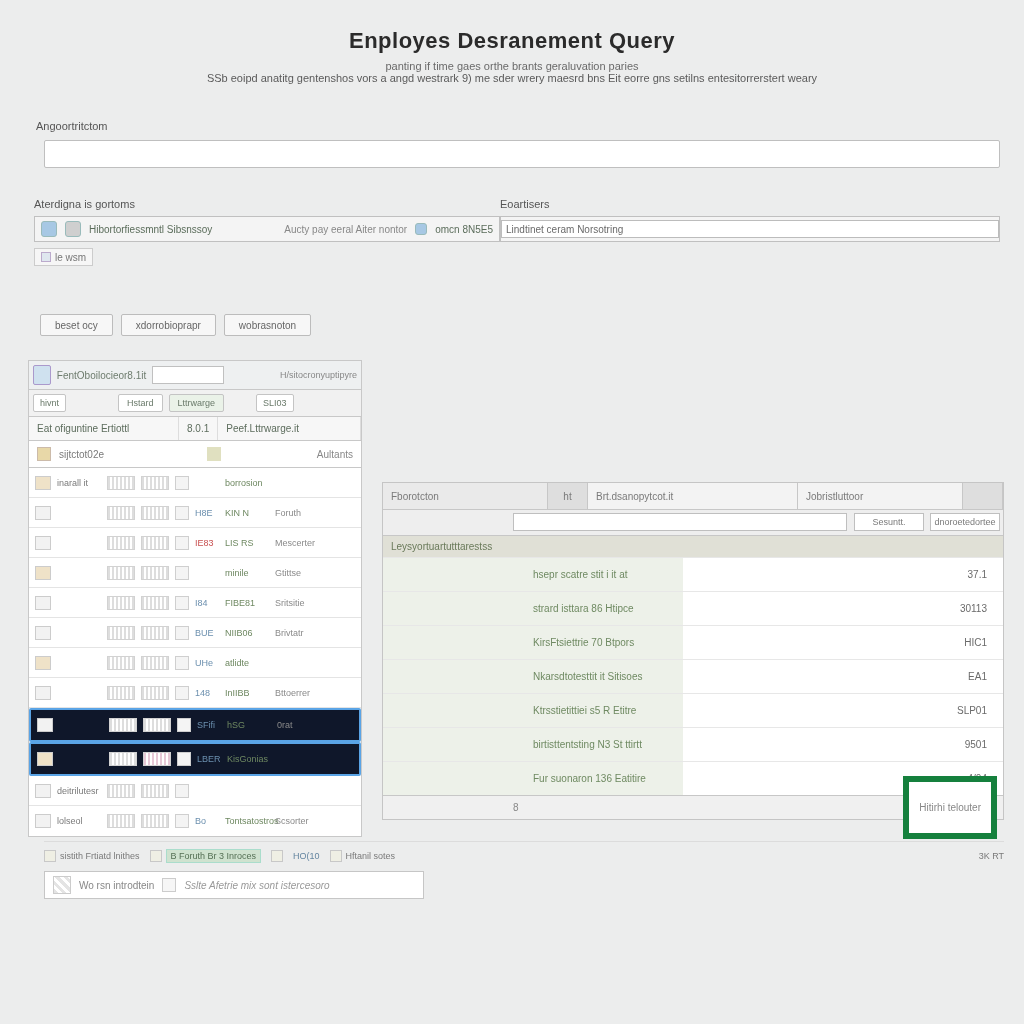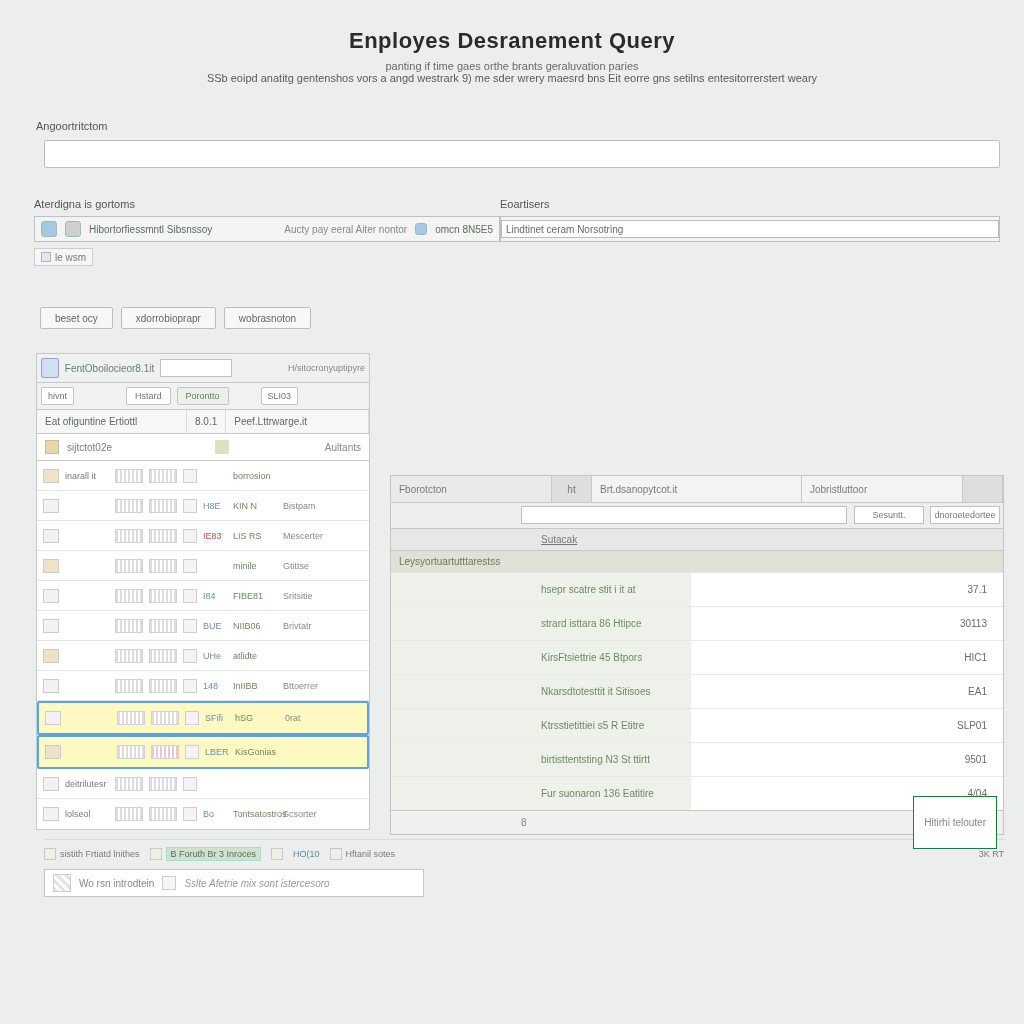--- a/index.html
+++ b/index.html
@@ -32,34 +32,34 @@
   }
   .panel-row .chip { width: 16px; height: 16px; background: #a7c8e4; border: 1px solid #9bb; border-radius: 3px; }
   .panel-row .chip.grey { background: #cfcfcf; }
   .panel-row .txt { color: #5b6d5b; font-size: 10px; }
   .panel-row .txt.dim { color: #888; }
   .panel-row input.inline {
     height: 18px; border: 1px solid #bcbcbc; background: #fff; flex: 1;
     padding: 8px 4px; font-size: 10px; color: #6a6a6a;
   }
   .small-chip {
-    margin: 6px 0 1px 0; display: inline-flex; align-items: center; gap: 4px;
+    margin: 6px 0 8px 0; display: inline-flex; align-items: center; gap: 4px;
     height: 18px; padding: 0 6px; font-size: 10px; color: #777;
     border: 1px solid #ccc; background: #f6f6f6; justify-content: center;
   }
   .small-chip .sq { width: 10px; height: 10px; background: #dfe7ef; border: 1px solid #bac; }
 
   .btn-row { margin: 40px 0 0 40px; display: flex; gap: 8px; }
   .btn {
     height: 22px; padding: 0 14px; font-size: 10px; color: #666;
     background: #f7f7f7; border: 1px solid #bcbcbc; border-radius: 2px;
     display: inline-flex; align-items: center;
   }
 
-  .lower { display: flex; margin: 24px 0 0 36px; gap: 20px; }
+  .lower { display: flex; margin: 24px 0 0 28px; gap: 20px; }
   .left-grid { width: 334px; }
   .lg-top {
     display: flex; align-items: center; gap: 6px;
     border: 1px solid #c8c8c8; background: #eef0f1; padding: 4px;
   }
   .lg-top .pillbox { width: 26px; height: 20px; background: #cfe1ef; border: 1px solid #a9c; border-radius: 2px; }
   .lg-top .title { color: #6e7c6e; font-size: 10px; flex: 1; }
   .lg-top .inp { width: 108px; height: 18px; border: 1px solid #c0c0c0; background: #fff; }
   .lg-top .lbl2 { color: #888; font-size: 9px; }
   .lg-tabs {
@@ -99,21 +99,21 @@
   .grow .ico.warm { background: #efe2c8; }
   .grow .nm { width: 44px; color: #7a7a7a; }
   .grow .cell { width: 28px; height: 14px; border: 1px solid #d2d2d2; background: #fafafa; display: inline-block; }
   .grow .cell.patt { background: repeating-linear-gradient(90deg,#ddd 0 2px,#fff 2px 4px); }
   .grow .cell.pink { background: repeating-linear-gradient(90deg,#e6c8d6 0 2px,#fff 2px 4px); }
   .grow .sq { width: 14px; height: 14px; border: 1px solid #cfcfcf; background: #f4f4f4; }
   .grow .num { color: #6b8fae; width: 24px; }
   .grow .num.red { color: #c85050; }
   .grow .txt1 { color: #6e8861; width: 44px; }
   .grow .txt2 { color: #8a8a8a; }
-  .grow.sel { background: #fef9c3; }
+  .grow.sel { background: #0f172a; }
   .sel-wrap { border: 2px solid #5aa4e6; border-radius: 2px; }
 
   .right-area { flex: 1; margin-right: 20px; }
   .rpanel {
     border: 1px solid #c5c5c5; background: #f3f3f3;
   }
   .rp-top { display: flex; height: 26px; }
   .rp-top .cell { border-right: 1px solid #c7c7c7; display: flex; align-items: center; padding: 0 8px; font-size: 10px; color: #7a7a7a; }
   .rp-top .cell.big { flex: 1; background: #eaeaea; }
   .rp-top .cell.small { width: 40px; justify-content: center; background: #dedede; }
@@ -132,21 +132,21 @@
     display: flex; height: 34px; border-top: 1px solid #e7e7e7;
     align-items: center; font-size: 10px;
   }
   .rp-data .drow .cname {
     width: 300px; padding-left: 150px;
     color: #6f8a62; background: #edf1e9; height: 100%; display: flex; align-items: center;
   }
   .rp-data .drow .cval { flex: 1; text-align: right; padding-right: 16px; color: #6a6a6a; }
   .rp-foot { display: flex; height: 24px; border-top: 1px solid #c7c7c7; background: #f0f0f0; align-items: center; }
   .rp-foot .sp { flex: 1; }
-  .rp-foot .btn2 { margin: 0 6px; padding: 20px 10px; font-size: 10px; border: 1px solid #15803d; background: #fff; color: #888; }
+  .rp-foot .btn2 { margin: 0 6px; padding: 20px 10px; font-size: 10px; border: 6px solid #15803d; background: #fff; color: #888; }
   .rp-foot .pg { font-size: 10px; color: #888; margin-right: 120px; }
 
   .status-bar {
     display: flex; align-items: center; gap: 10px; height: 24px;
     margin: 4px 20px 0 44px; font-size: 9px; color: #7a7a7a;
     border-top: 1px solid #dcdcdc; padding-top: 4px;
   }
   .status-bar .sico { width: 12px; height: 12px; border: 1px solid #c8c8c8; background: #efefe4; }
   .status-bar .seg { display: flex; align-items: center; gap: 4px; }
   .status-bar .green { background: #cfe2cf; border: 1px solid #adc; padding: 1px 4px; color: #557055; }
@@ -209,21 +209,21 @@
     <div class="lg-top">
       <span class="pillbox"></span>
       <span class="title">FentOboilocieor8.1it</span>
       <span class="inp"></span>
       <span class="lbl2" style="margin-left:50px;">H/sitocronyuptipyre</span>
     </div>
     <div class="lg-tabs">
       <span class="tab small">hivnt</span>
       <span style="width:40px;"></span>
       <span class="tab">Hstard</span>
-      <span class="tab active">Porontto</span>
+      <span class="tab active">Lttrwarge</span>
       <span style="width:20px;"></span>
       <span class="tab small">SLI03</span>
     </div>
     <div class="lg-header">
       <div class="c c1">Eat ofiguntine Ertiottl</div>
       <div class="c c2">8.0.1</div>
       <div class="c c3">Peef.Lttrwarge.it</div>
     </div>
     <div class="lg-sub">
       <span class="ico"></span>
@@ -244,21 +244,21 @@
           <span class="txt2"></span>
         </div>
         <div class="grow">
           <span class="ico "></span>
           <span class="nm"></span>
           <span class="cell patt"></span>
           <span class="cell patt"></span>
           <span class="sq"></span>
           <span class="num ">H8E</span>
           <span class="txt1">KIN N</span>
-          <span class="txt2">Bistpam</span>
+          <span class="txt2">Foruth</span>
         </div>
         <div class="grow">
           <span class="ico "></span>
           <span class="nm"></span>
           <span class="cell patt"></span>
           <span class="cell patt"></span>
           <span class="sq"></span>
           <span class="num red">IE83</span>
           <span class="txt1">LIS RS</span>
           <span class="txt2">Mescerter</span>
@@ -367,35 +367,32 @@
         <div class="cell small">ht</div>
         <div class="cell lab">Brt.dsanopytcot.it</div>
         <div class="cell" style="flex:1">Jobristluttoor</div>
         <div class="cell small"></div>
       </div>
       <div class="rp-row2">
         <input placeholder="" style="">
         <div class="mini">Sesuntt.</div>
         <div class="mini">dnoroetedortee</div>
       </div>
-      <div class="rp-row3">
-        <span class="lab">Sutacak</span>
-      </div>
       <div class="rp-group">Leysyortuartutttarestss</div>
       <div class="rp-data" id="rpdata">
           <div class="drow">
             <div class="cname">hsepr scatre stit i it at</div>
             <div class="cval">37.1</div>
           </div>
           <div class="drow">
             <div class="cname">strard isttara 86 Htipce</div>
             <div class="cval">30113</div>
           </div>
           <div class="drow">
-            <div class="cname">KirsFtsiettrie 45 Btpors</div>
+            <div class="cname">KirsFtsiettrie 70 Btpors</div>
             <div class="cval">HIC1</div>
           </div>
           <div class="drow">
             <div class="cname">Nkarsdtotesttit it   Sitisoes</div>
             <div class="cval">EA1</div>
           </div>
           <div class="drow">
             <div class="cname">Ktrsstietittiei s5 R Etitre</div>
             <div class="cval">SLP01</div>
           </div>

